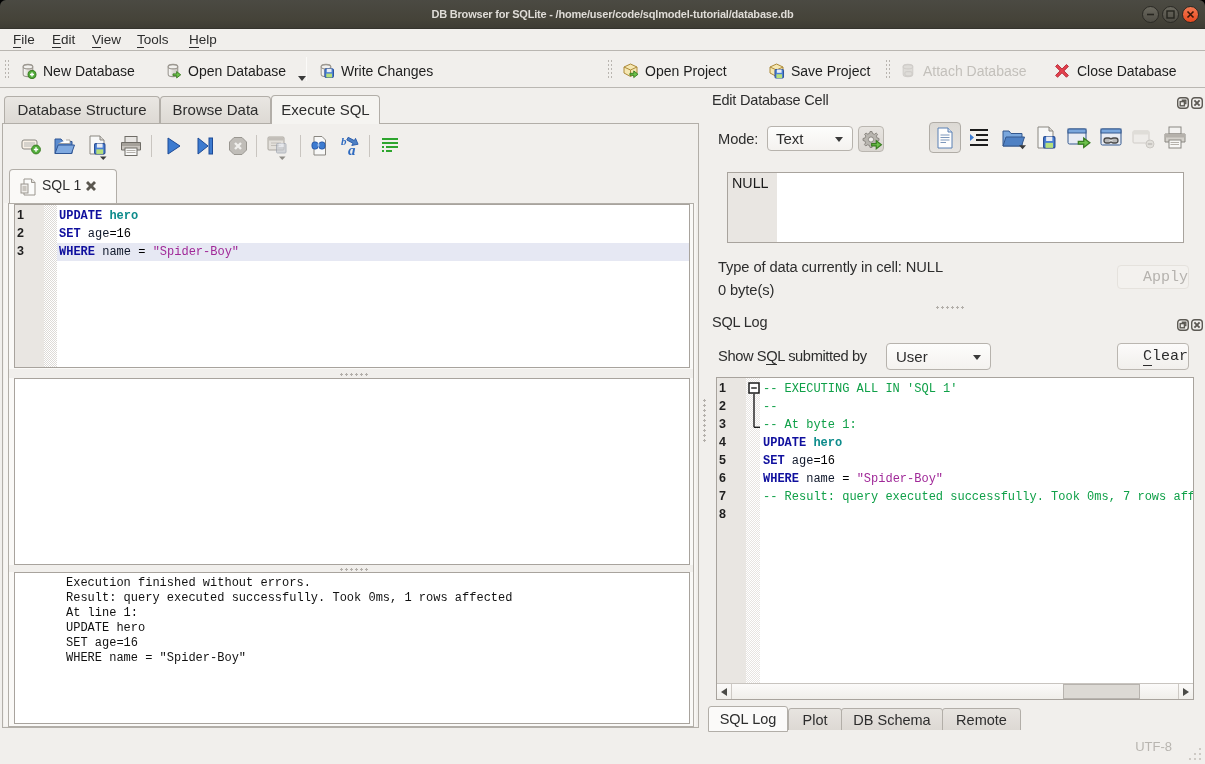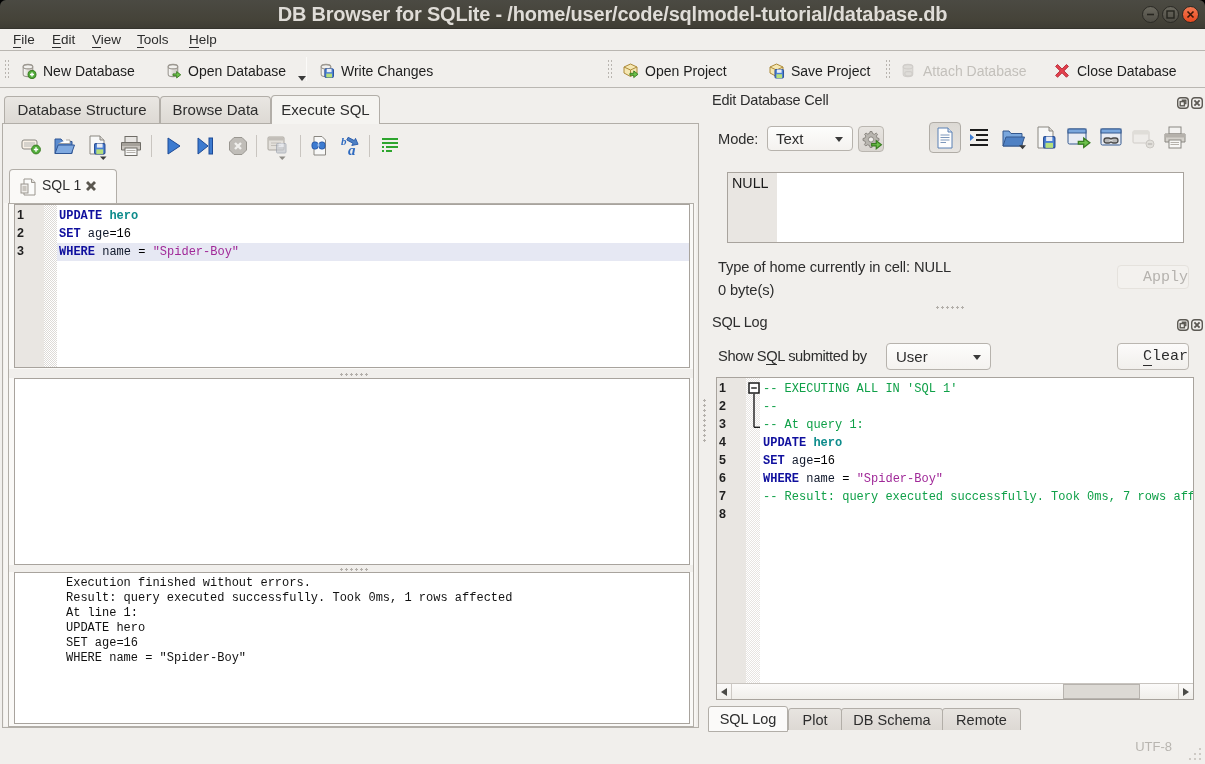--- a/index.html
+++ b/index.html
@@ -7,21 +7,21 @@
 body { font-family:"Liberation Sans", sans-serif; background:#f1efec; position:relative; }
 #win { position:absolute; left:0; top:0; width:1205px; height:764px; }
 .abs { position:absolute; }
 
 
 #tbback { position:absolute; left:0; top:0; width:1205px; height:29px; background:#000; }
 #titlebar { position:absolute; left:0; top:0; width:1205px; height:29px;
   background:linear-gradient(#4b4a43,#454339 70%,#3e3c34);
   border-radius:6px 6px 0 0; border-bottom:1px solid #34332d; }
 #title { position:absolute; top:0; left:0; width:100%; height:29px; line-height:29px;
-  text-align:center; color:#dfdcd7; font-size:20px; font-weight:bold; letter-spacing:-0.2px;padding-left:20px; }
+  text-align:center; color:#dfdcd7; font-size:11px; font-weight:bold; letter-spacing:-0.2px;padding-left:20px; }
 .winbtn { position:absolute; top:6px; width:17px; height:17px; border-radius:50%;
   background:linear-gradient(#6a685e,#4e4c44); border:1px solid #2b2a25; }
 
 
 #menubar { position:absolute; left:0; top:29px; width:1205px; height:22px; background:#f1efec; border-bottom:1px solid #b9b6b1; }
 #menubar .mi { position:absolute; top:0; height:22px; line-height:21px; font-size:13.5px; color:#2c2c2c; }
 #menubar .mi u { text-decoration:none; border-bottom:1px solid #2c2c2c; padding-bottom:0px; }
 
 
 #toolbar { position:absolute; left:0; top:52px; width:1205px; height:36px; background:#f1efec;
@@ -437,21 +437,21 @@
         <rect x="3" y="9" width="20" height="3.5" fill="#b5b1ab"></rect>
         <rect x="7" y="15" width="12" height="8" fill="#f8f8f7" stroke="#8a8781"></rect>
         <path d="M8.5 17.5 H17 M8.5 19.5 H17" stroke="#b5b1ab"></path>
       </svg></div>
 
   <div id="nullbox">
     <div class="g"></div>
     <div class="abs" style="left:4px; top:2px; font-size:14.3px; color:#1c1c1c;">NULL</div>
   </div>
 
-  <div class="fl abs" style="left:718px; top:259px;">Type of home currently in cell: NULL</div>
+  <div class="fl abs" style="left:718px; top:259px;">Type of data currently in cell: NULL</div>
   <div class="fl abs" style="left:718px; top:282px;">0 byte(s)</div>
   <div class="btn dis" style="left:1117px; top:265px; width:72px; height:24px; line-height:23px; font-size:15px;">Apply</div>
 
   <div class="docktitle" style="left:712px; top:314px;">SQL Log</div>
   <div class="dockbtns" style="left:1177px; top:317px;">
     <svg width="26" height="12" viewBox="0 0 26 12">
         <g fill="none" stroke="#5d5a54" stroke-width="1.4">
           <rect x="0.7" y="0.7" width="10.6" height="10.6" rx="3"></rect>
           <rect x="14.7" y="0.7" width="10.6" height="10.6" rx="3"></rect>
           <rect x="3.2" y="4.6" width="4.2" height="4.2"></rect>
@@ -476,21 +476,21 @@
     <div class="lnum" style="top:111px;">7</div>
     <div class="lnum" style="top:129px;">8</div>
     <svg style="position:absolute; left:31px; top:4px;" width="13" height="48" viewBox="0 0 13 48">
       <rect x="1" y="1" width="10" height="10" fill="#fff" stroke="#1c1c1c" stroke-width="1.5"></rect>
       <line x1="3.2" y1="6" x2="8.8" y2="6" stroke="#1c1c1c" stroke-width="1.4"></line>
       <line x1="6" y1="11.75" x2="6" y2="45.3" stroke="#1c1c1c" stroke-width="1.4"></line>
       <line x1="6" y1="45.3" x2="12" y2="45.3" stroke="#1c1c1c" stroke-width="1.4"></line>
     </svg>
     <div class="cline" style="top:2px;"><span class="cmt">-- EXECUTING ALL IN 'SQL 1'</span></div>
     <div class="cline" style="top:20px;"><span class="cmt">--</span></div>
-    <div class="cline" style="top:38px;"><span class="cmt">-- At query 1:</span></div>
+    <div class="cline" style="top:38px;"><span class="cmt">-- At byte 1:</span></div>
     <div class="cline" style="top:56px;"><span class="kw">UPDATE</span> <span class="tbl">hero</span></div>
     <div class="cline" style="top:74px;"><span class="kw">SET</span> <span class="idf">age</span>=16</div>
     <div class="cline" style="top:92px;"><span class="kw">WHERE</span> <span class="idf">name</span> = <span class="str">"Spider-Boy"</span></div>
     <div class="cline" style="top:110px;"><span class="cmt">-- Result: query executed successfully. Took 0ms, 7 rows aff</span></div>
 
     <div class="abs" style="left:0; top:305px; width:476px; height:16px; background:linear-gradient(#fbfaf9,#f0eeea); border-top:1px solid #c8c4bf;">
       <div class="abs" style="left:0; top:0; width:15px; height:16px; border-right:1px solid #cdc9c4;"></div>
       <div class="abs" style="left:4px; top:3.5px; width:0; height:0; border-top:4.5px solid transparent; border-bottom:4.5px solid transparent; border-right:6px solid #4a4a46;"></div>
       <div class="abs" style="right:0; top:0; width:15px; height:16px; border-left:1px solid #cdc9c4;"></div>
       <div class="abs" style="right:4px; top:3.5px; width:0; height:0; border-top:4.5px solid transparent; border-bottom:4.5px solid transparent; border-left:6px solid #4a4a46;"></div>

